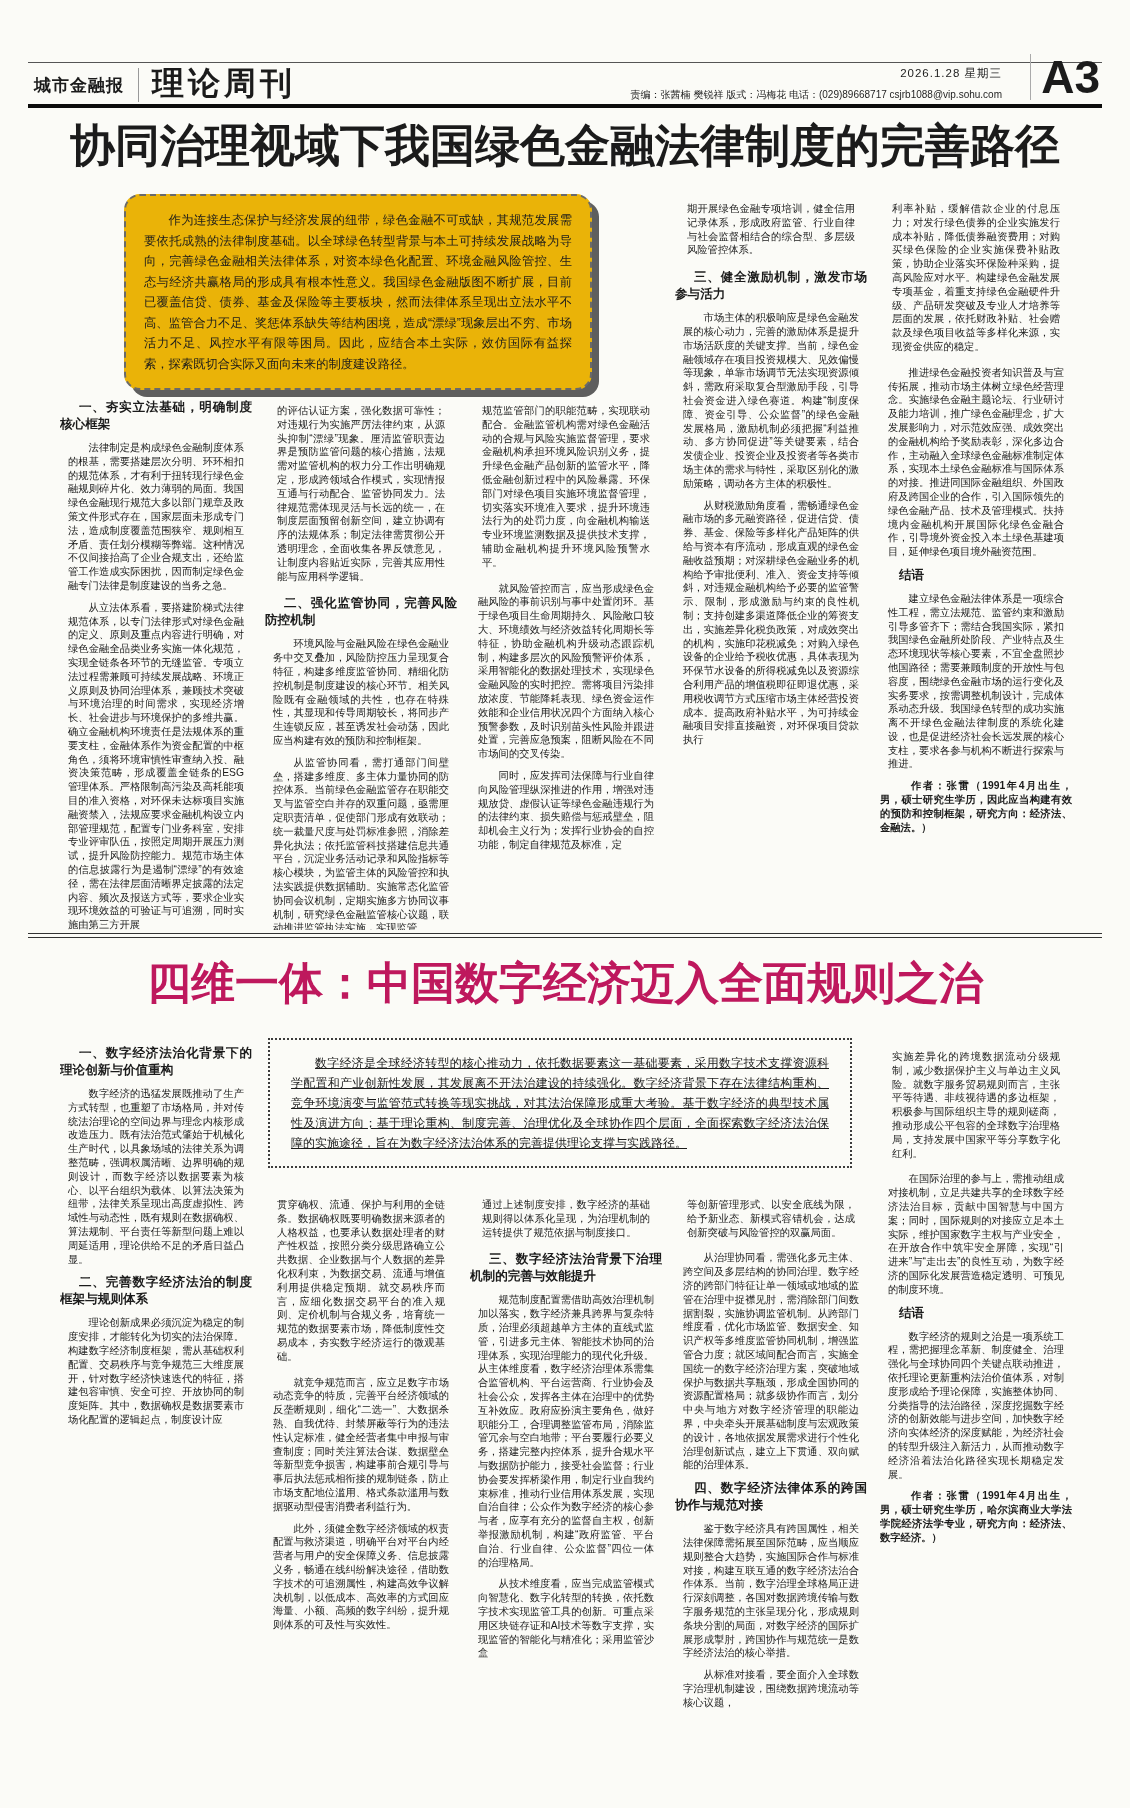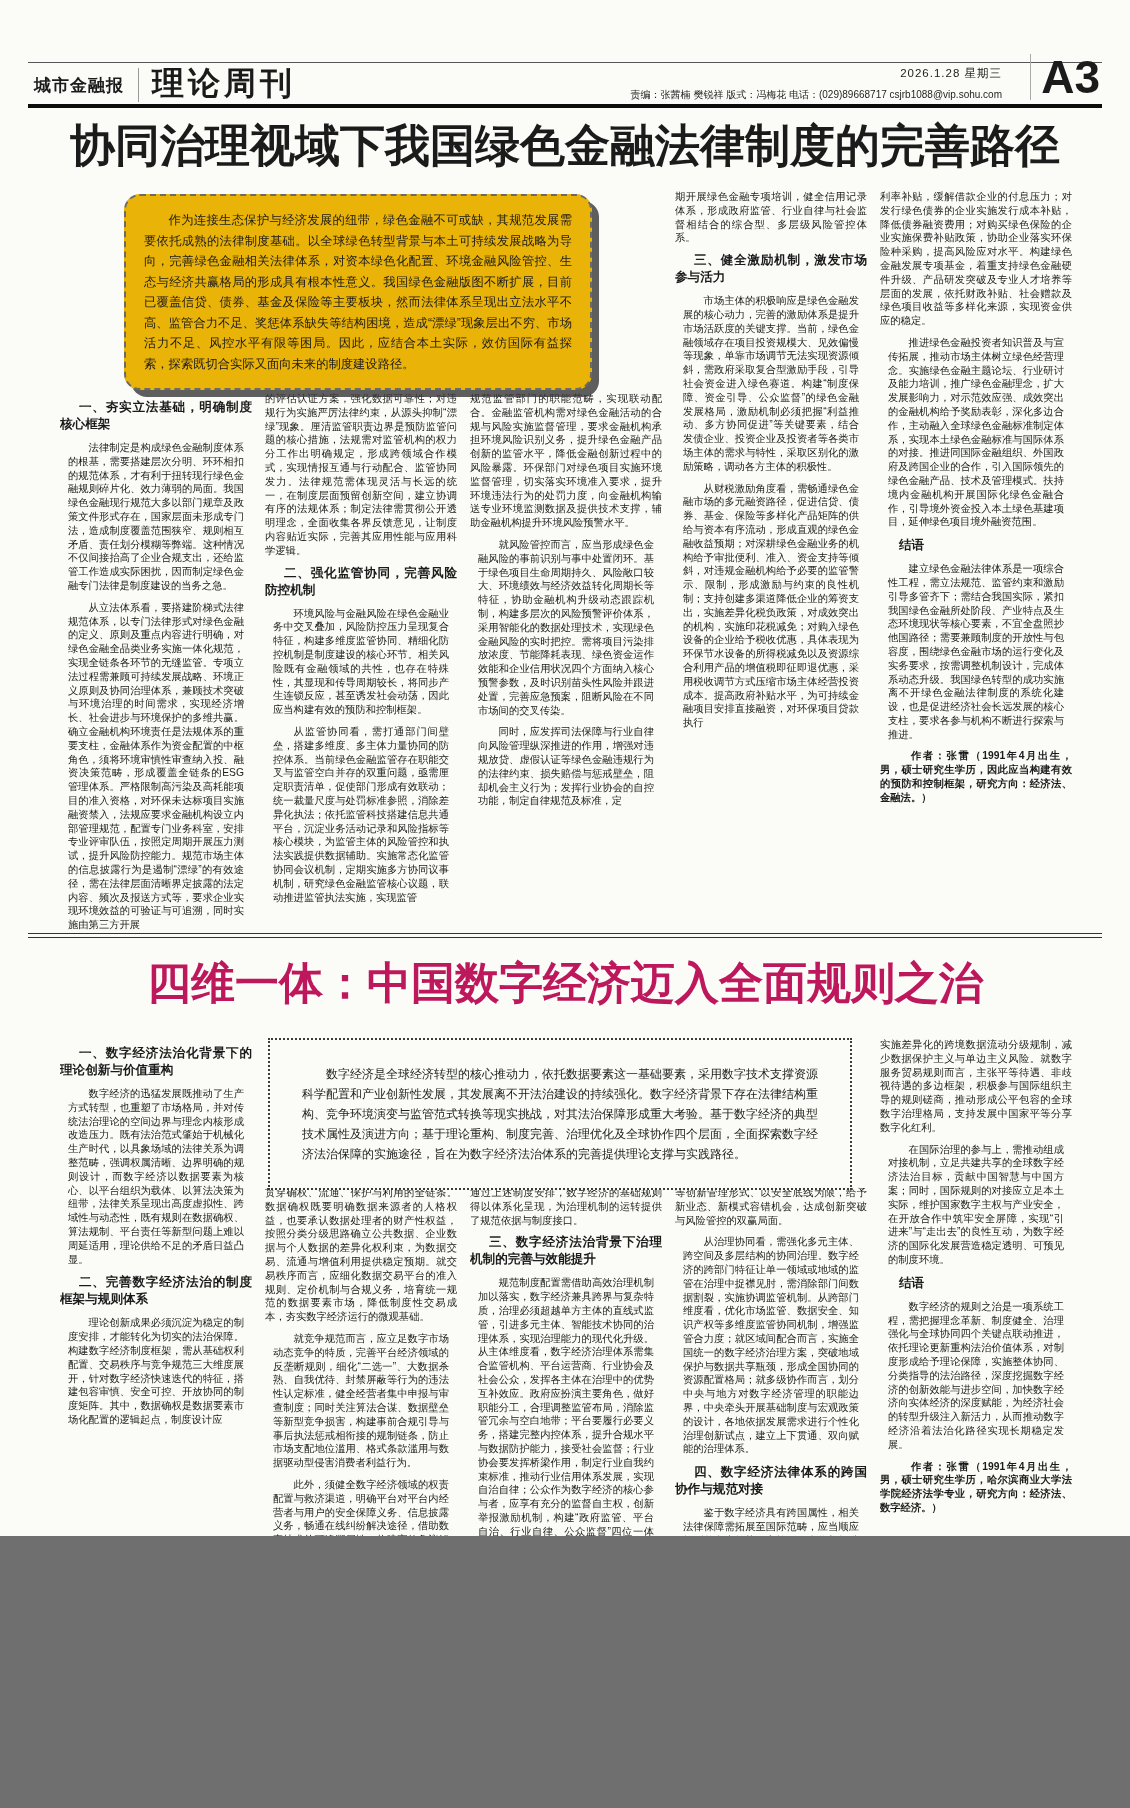--- a/index.html
+++ b/index.html
@@ -1,16 +1,16 @@
 <!DOCTYPE html>
 <html><head>
 <meta charset="utf-8">
 <style>
   html,body{margin:0;padding:0;background:#6f6f6f;}
-  .sheet{position:relative;width:1130px;height:1536px;margin:0 auto;background:#fbfbf7;
+  .sheet{position:relative;width:1130px;height:1808px;margin:0 auto;background:#fbfbf7;
          color:#1b1b1b;font-family:"Liberation Sans","DejaVu Sans",sans-serif;overflow:hidden;}
 
   
   .hdr-rule{position:absolute;left:28px;right:28px;top:62px;height:1px;background:#555;}
   .masthead{position:absolute;left:34px;top:74px;font-family:"Liberation Serif","DejaVu Serif",serif;
             font-weight:700;font-size:17px;letter-spacing:1px;}
   .hdr-divider{position:absolute;left:138px;top:68px;height:34px;width:1px;background:#999;}
   .section-title{position:absolute;left:152px;top:62px;font-size:32px;font-weight:700;letter-spacing:4px;}
   .hdr-right{position:absolute;right:128px;top:66px;text-align:right;}
   .hdr-date{font-size:11.5px;letter-spacing:1px;}
@@ -33,25 +33,25 @@
   .a1-body .pad{padding-top:202px;}
   .a2-body .pad{padding-top:148px;}
 
   .abstract-box{position:absolute;left:64px;top:4px;width:428px;padding:14px 18px;
             border:2px dashed #6a6a6a;border-radius:16px;background:#eab308;z-index:2;
             box-shadow:7px 7px 0 rgba(55,55,55,.8);font-size:12.3px;line-height:20.5px;text-align:justify;}
   .abstract-box p{margin:0;text-indent:2em;}
   .intro-box{position:absolute;left:208px;top:0;width:540px;padding:12px 20px;
             border:2px dotted #3c3c3c;background:#fbfbf7;z-index:2;
             font-size:12px;line-height:20px;text-align:justify;}
-  .intro-box p{margin:12px;text-indent:2em;}
+  .intro-box p{margin:1px;text-indent:2em;text-decoration:underline;}
 
   .h{font-weight:700;font-size:12.6px;line-height:17px;margin:7px 0 5px;text-indent:1.5em;}
   .p{margin:8px;text-indent:2em;}
-  .cont{margin:0;text-indent:0;}
+  .cont{margin:12px;text-indent:0;}
   .author{margin-top:6px;font-weight:700;text-indent:3em;}
 </style>
 </head>
 <body>
 
 <div class="sheet">
 
   <div class="hdr-rule"></div>
   <div class="masthead">城市金融报</div>
   <div class="hdr-divider"></div>

